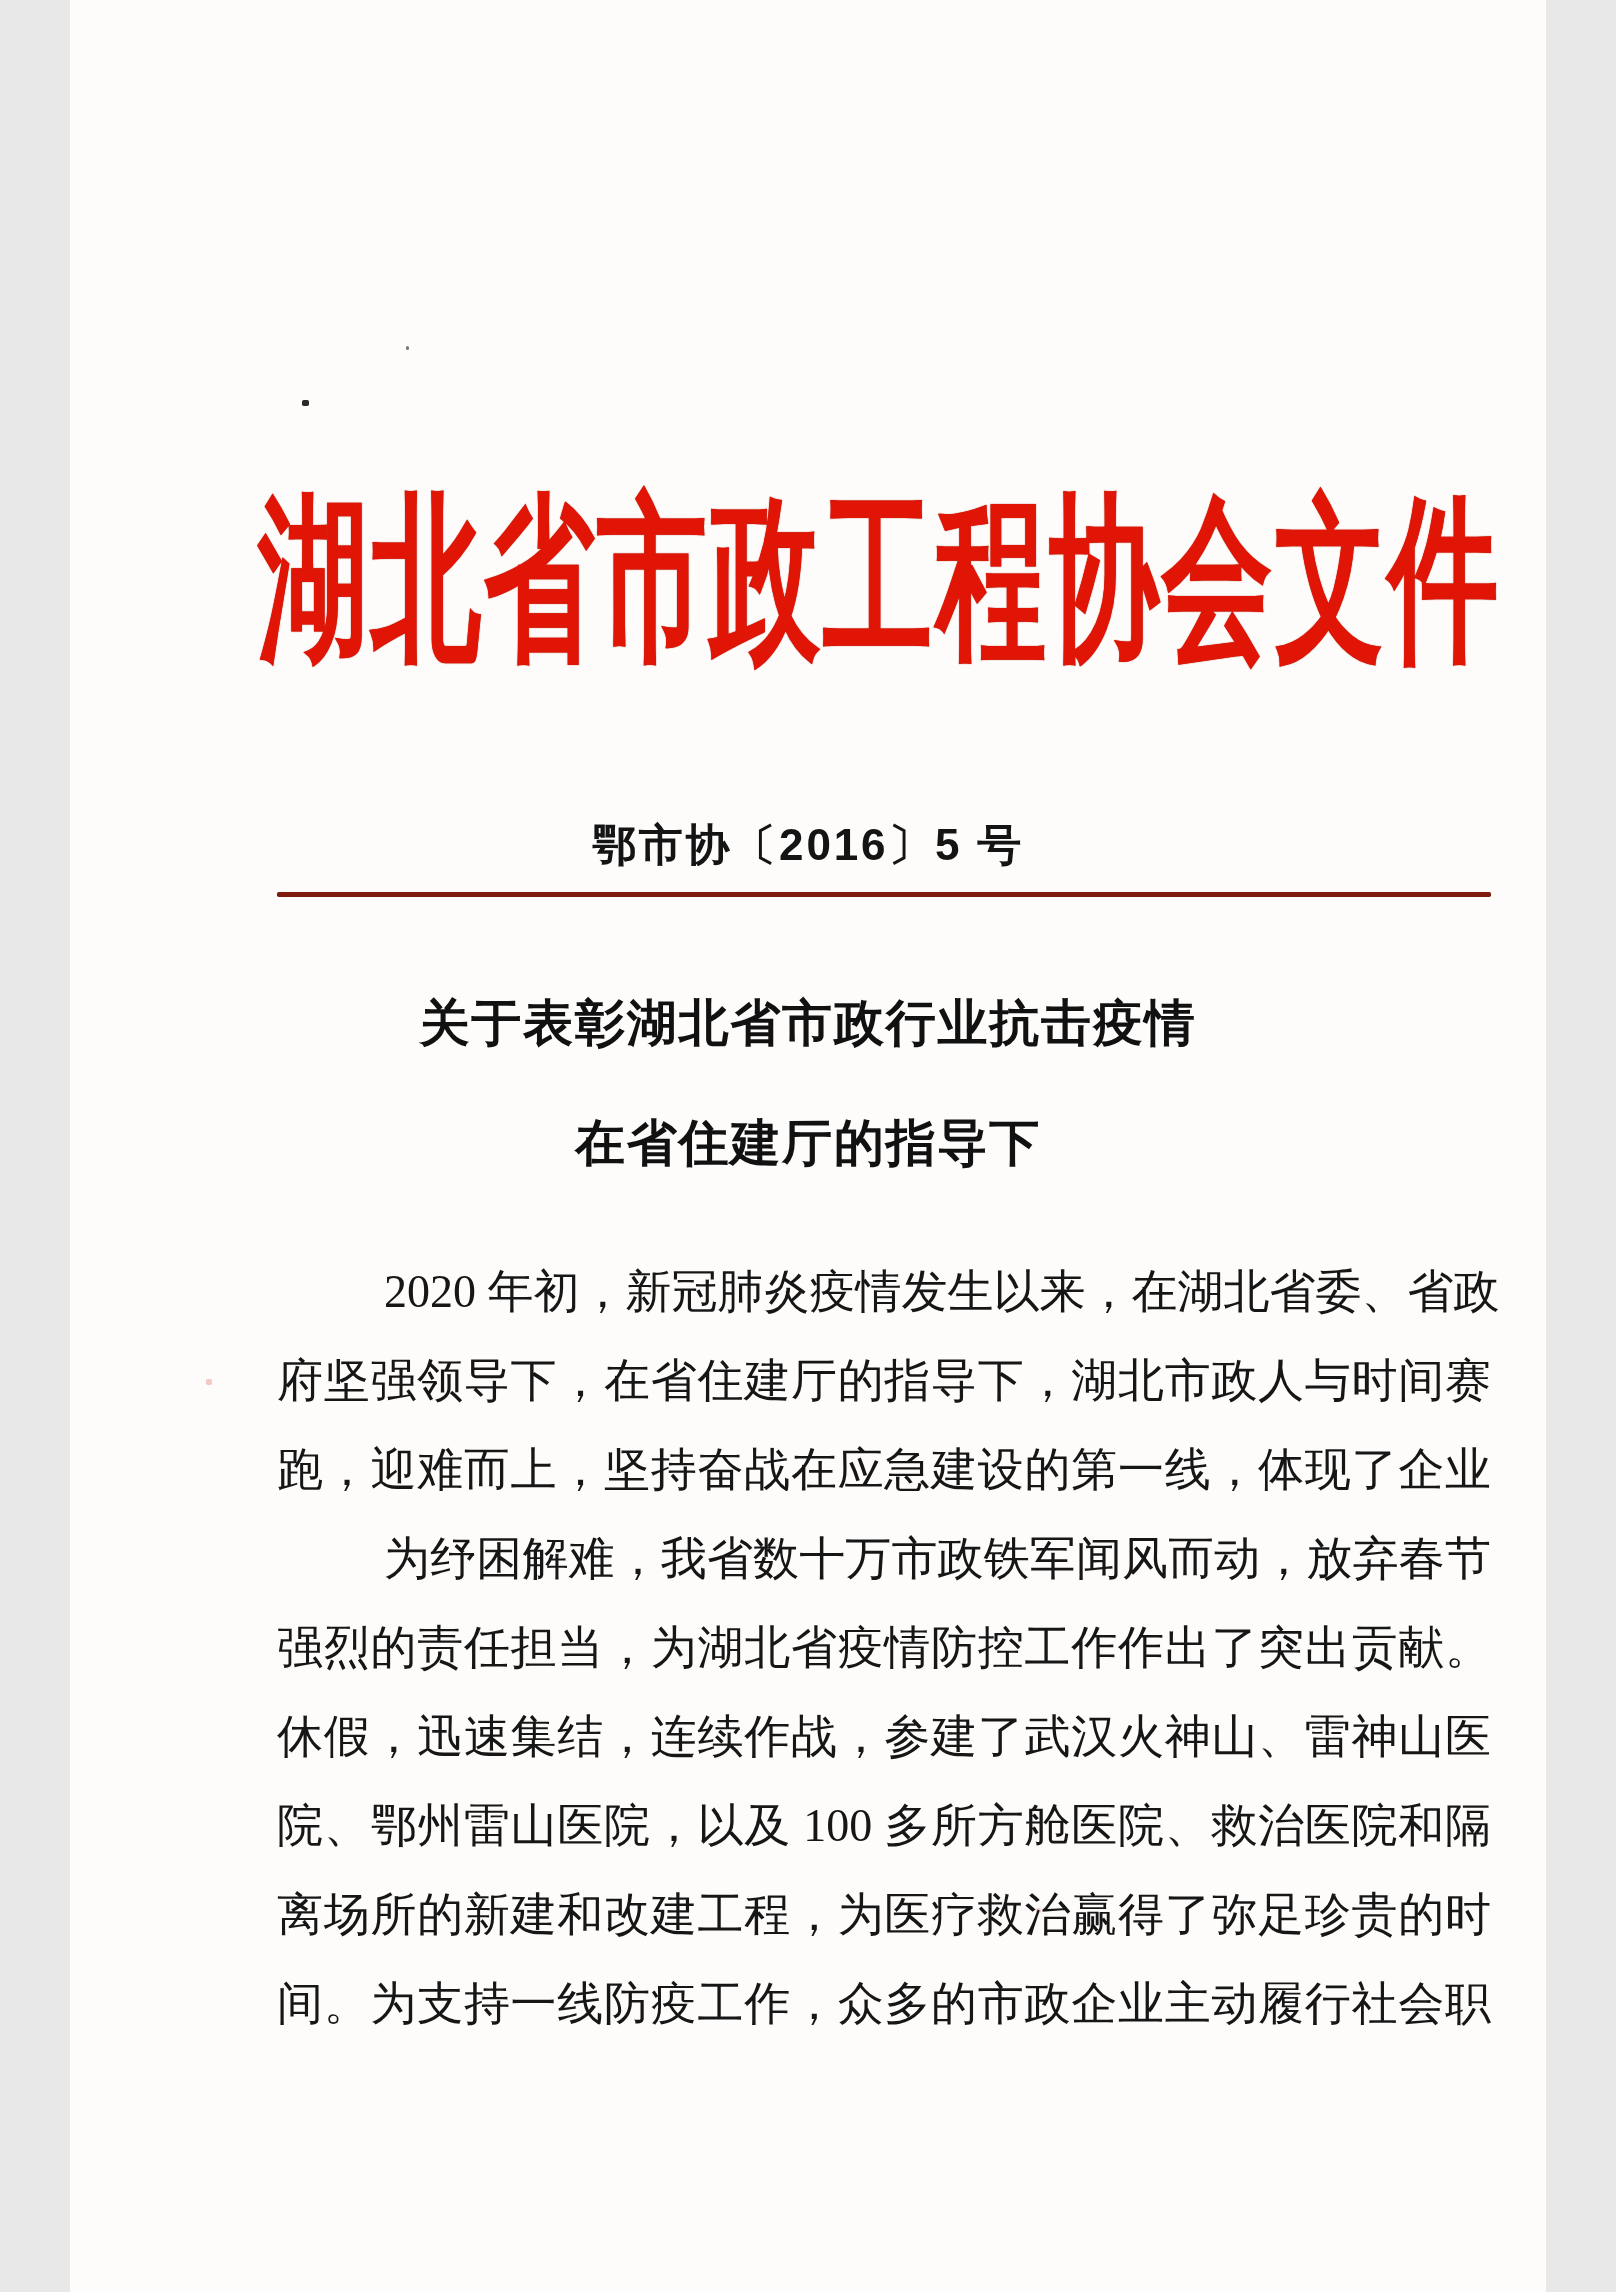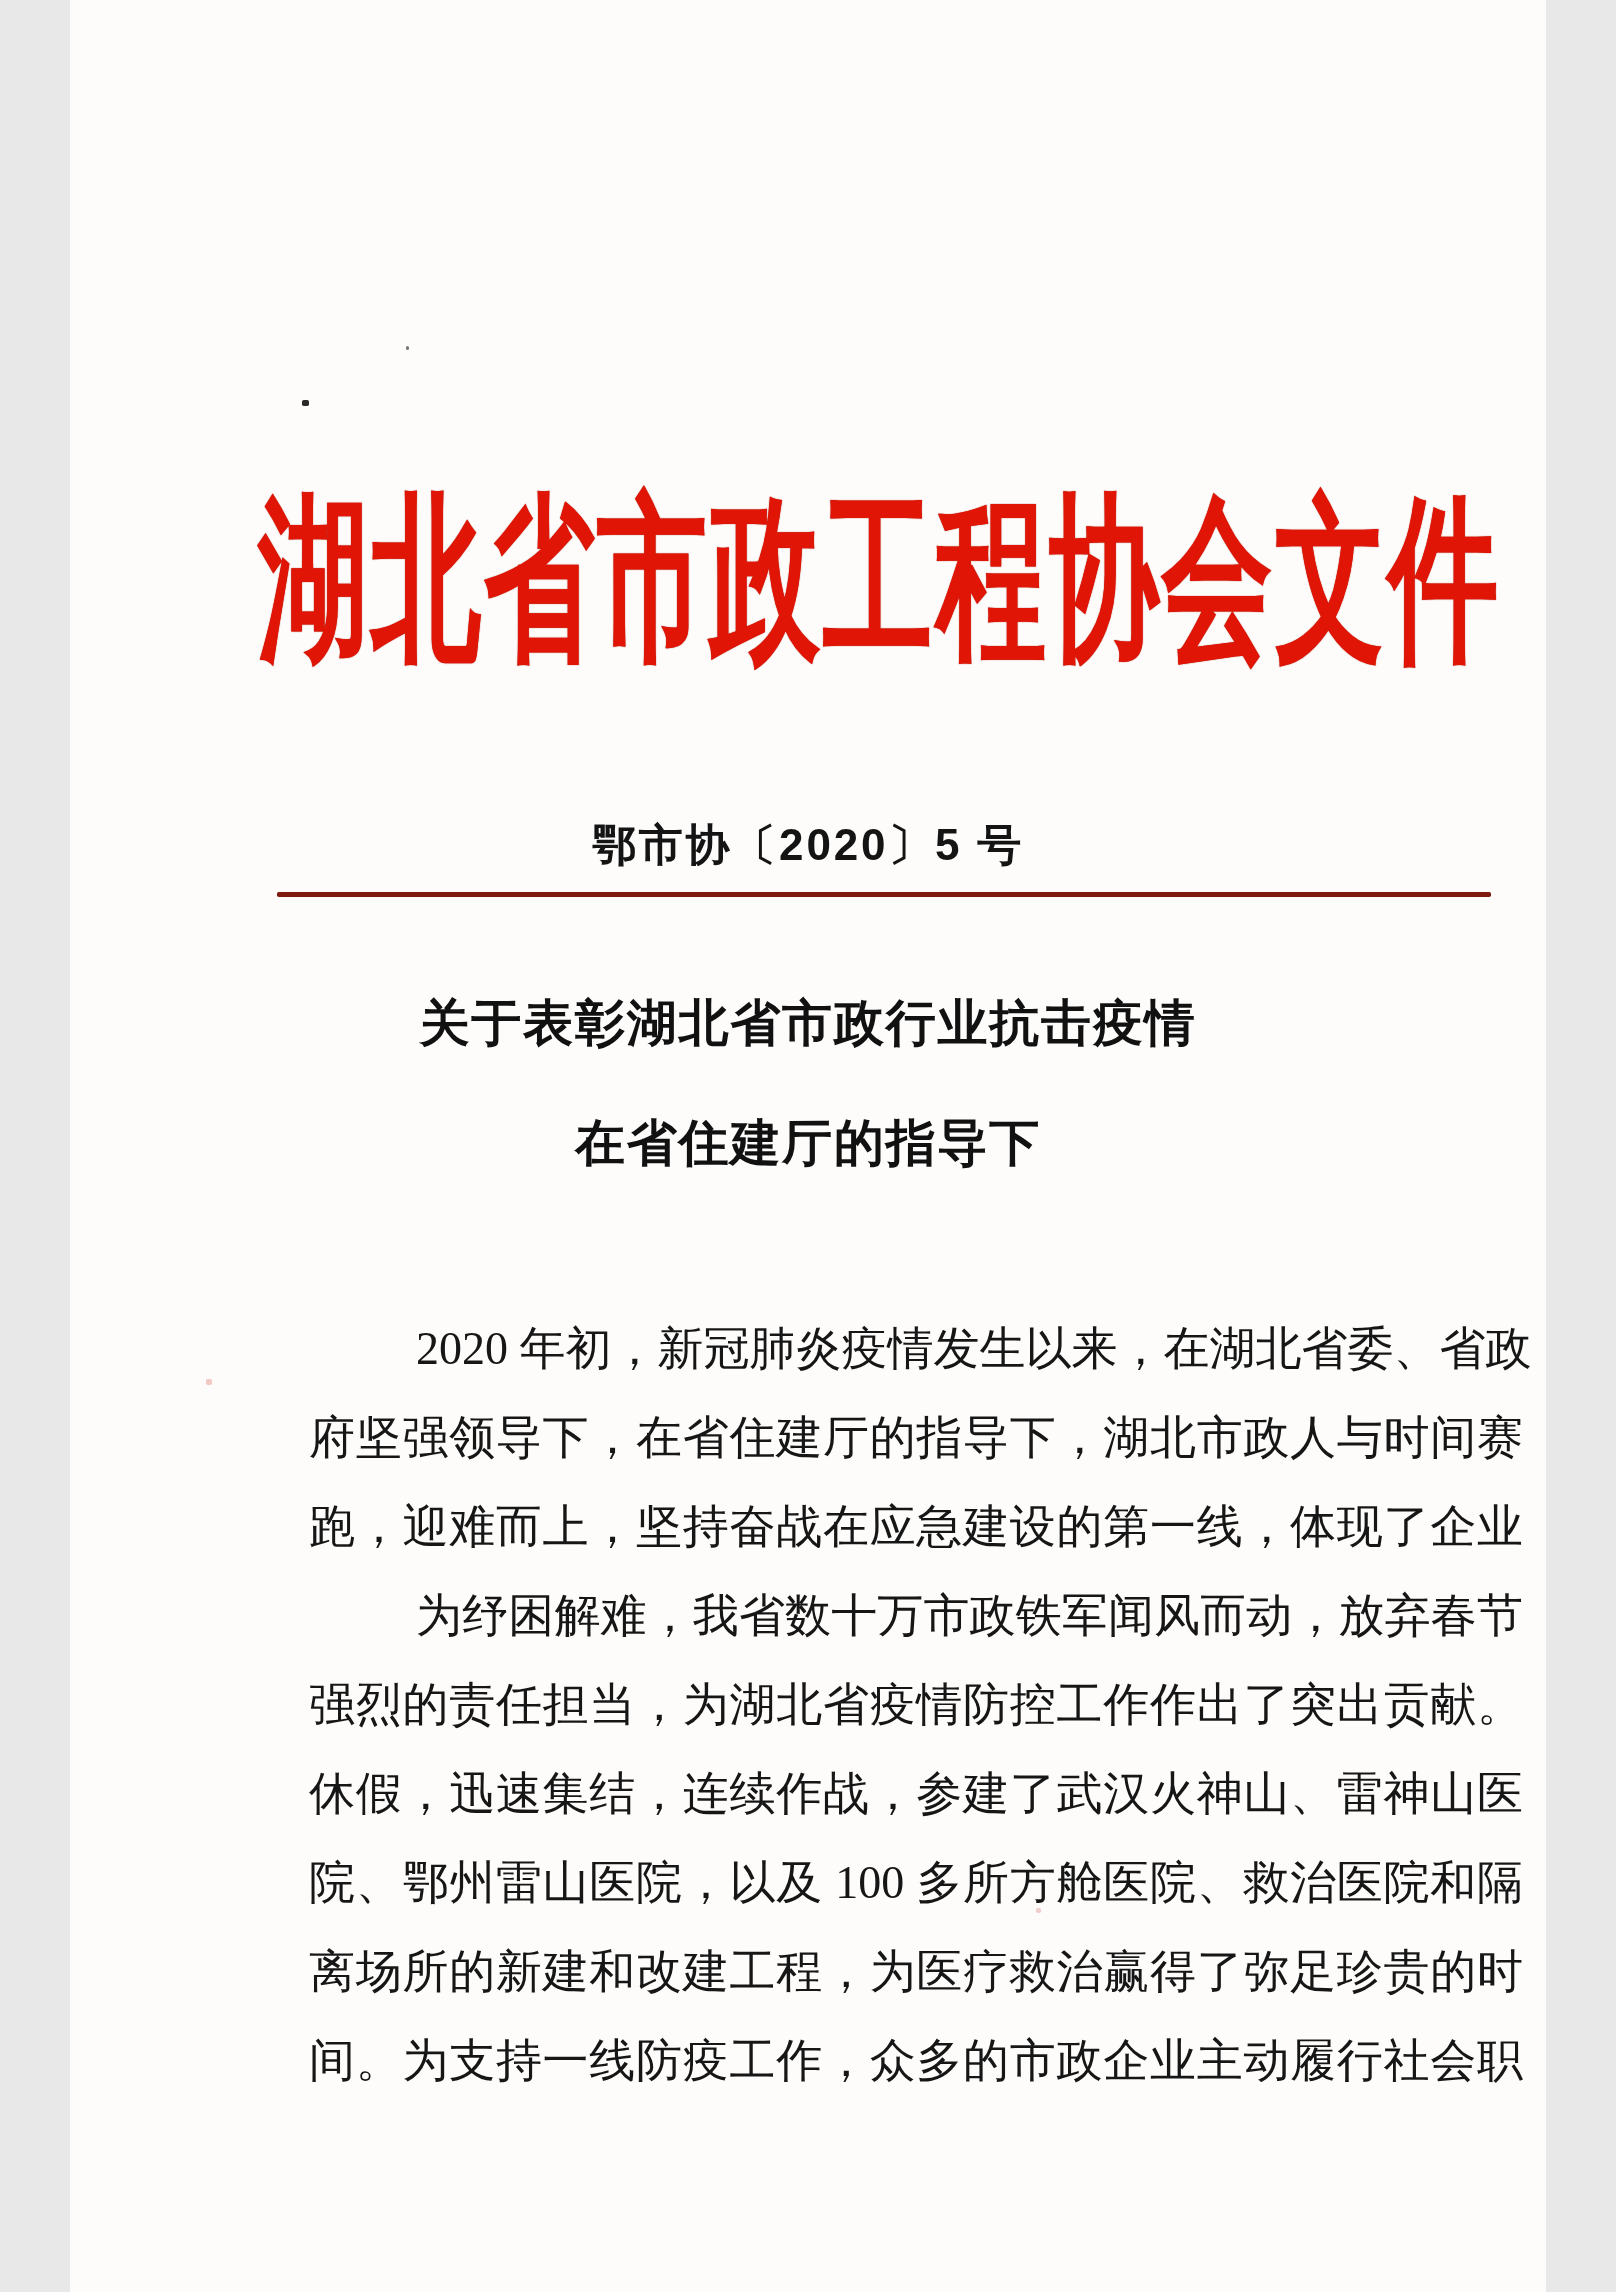--- a/index.html
+++ b/index.html
@@ -85,25 +85,24 @@
     line-height: 88px;
     color: #111;
     letter-spacing: 1.8px;
   }
   .doc-title.t1 { top: 979px; }
   .doc-title.t2 { top: 1099px; }
 
   
   .body-block {
     position: absolute;
-    top: 1304px;
+    top: 1247px;
     left: 207px;
     width: 1214px;
     color: #161616;
-    margin-left: 32px;
   }
   .bodyline {
     height: 89px;
     line-height: 89px;
     font-family: "Liberation Serif", serif;
     font-size: 46px;
     letter-spacing: 0px;
     text-align: justify;
     text-align-last: justify;
     white-space: nowrap;
@@ -117,21 +116,21 @@
 <body>
 
 <div class="page">
   <div class="speck s1"></div>
   <div class="speck s2"></div>
   <div class="speck s3"></div>
   <div class="speck s4"></div>
 
   <div class="org-title">湖北省市政工程协会文件</div>
 
-  <div class="doc-number">鄂市协〔2020〕5 号</div>
+  <div class="doc-number">鄂市协〔2016〕5 号</div>
 
   <div class="divider"></div>
 
   <div class="doc-title t1">关于表彰湖北省市政行业抗击疫情</div>
 
   <div class="doc-title t2">在省住建厅的指导下</div>
 
   <div class="body-block">
       <div class="bodyline indent">2020 年初，新冠肺炎疫情发生以来，在湖北省委、省政</div>
       <div class="bodyline">府坚强领导下，在省住建厅的指导下，湖北市政人与时间赛</div>

